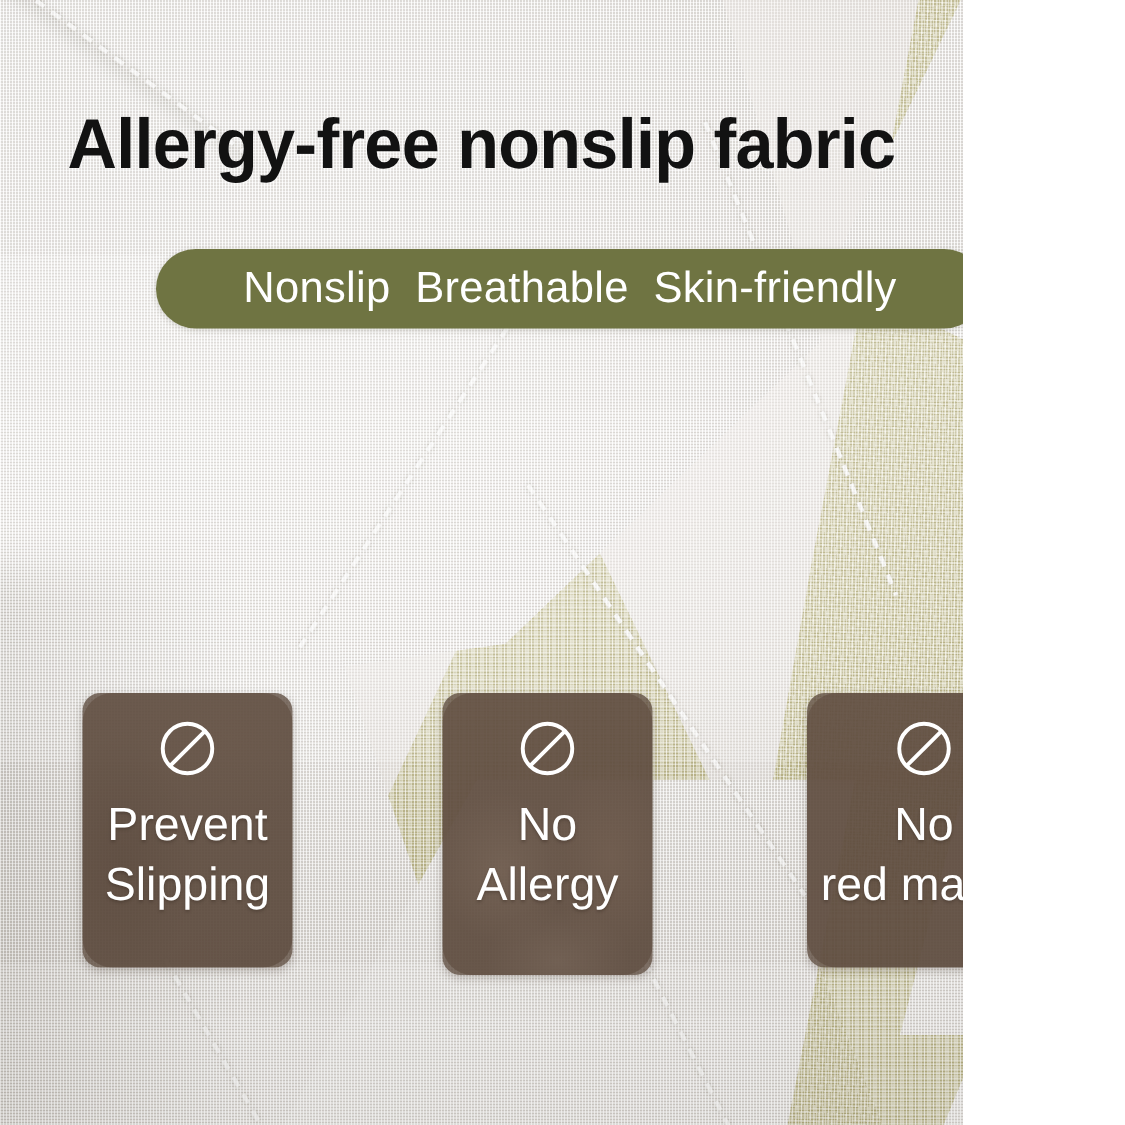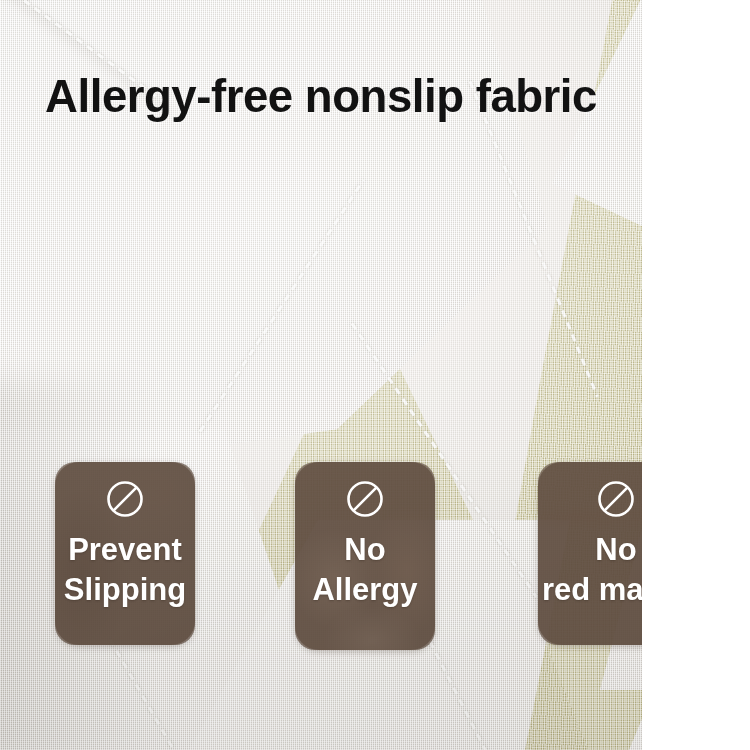--- a/index.html
+++ b/index.html
@@ -124,25 +124,24 @@
   .pill-text {
     color: #ffffff;
     font-size: 29px;
     letter-spacing: .2px;
     white-space: pre;
   }
 
   
   .card {
     position: absolute;
-    border-radius: 24px;
+    border-radius: 12px;
     background: rgba(92, 74, 62, 0.78);
     overflow: visible;
     box-shadow: 0 2px 6px rgba(60,45,35,.25);
-    font-weight: bold;
   }
   .card-inner {
     position: absolute;
     inset: 0;
     border-radius: 20px;
     overflow: hidden;
   }
   
   .card-photo {
     position: absolute;
@@ -254,20 +253,23 @@
     <div class="stitch" style="left:648px; top:638px; width:180px; transform: rotate(62deg); transform-origin: left center;"></div>
 
     <div class="soft-shade" style="left:-40px; top:380px; width:200px; height:380px; background: linear-gradient(90deg, rgba(120,112,100,.28), rgba(120,112,100,0));"></div>
 
     <div class="weave"></div>
     <div class="lighting"></div>
   </div>
 
   <div class="title">Allergy-free nonslip fabric</div>
 
+  <div class="pill">
+    <span class="pill-text">Nonslip  Breathable  Skin-friendly</span>
+  </div>
 
   <div class="card" style="left:55px; top:462px; width:140px; height:183px;">
     <div class="card-inner">
       <div class="card-photo p1"></div>
       <div class="card-tint"></div>
     </div>
     <span class="no-icon">
       <svg viewBox="0 0 42 42">
         <circle cx="21" cy="21" r="16.5" fill="none" stroke="#ffffff" stroke-width="2.6"></circle>
         <line x1="10.2" y1="31.8" x2="31.8" y2="10.2" stroke="#ffffff" stroke-width="2.6" stroke-linecap="round"></line>

